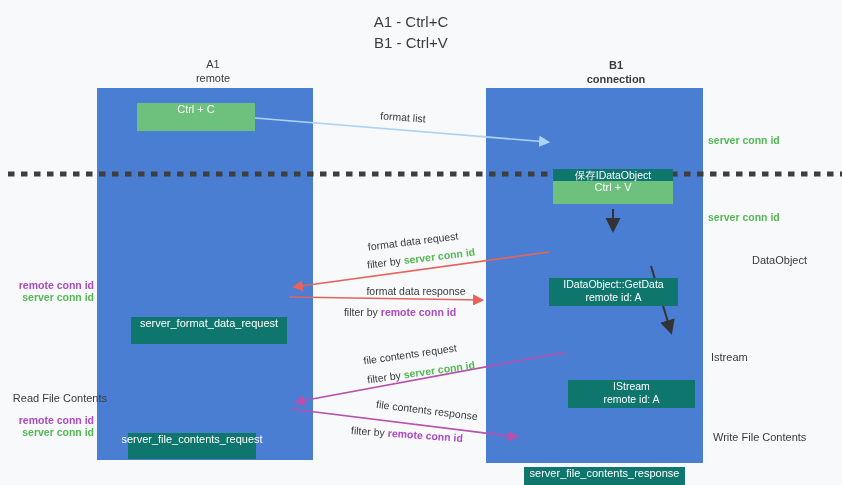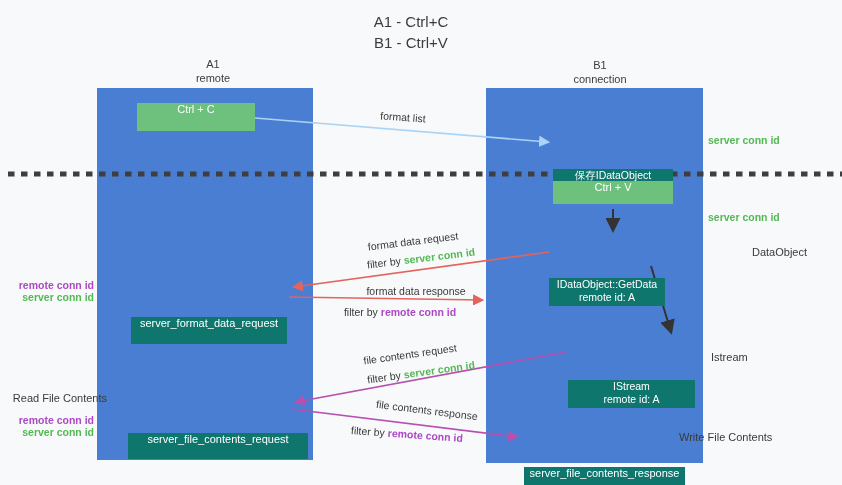--- a/index.html
+++ b/index.html
@@ -38,21 +38,21 @@
 
   <div class="title-block" style="left:411px; top:11px; transform:translateX(-50%);">
     <div>A1 - Ctrl+C</div>
     <div>B1 - Ctrl+V</div>
   </div>
 
   <div class="lane-header" style="left:213px; top:57px;">
     <div>A1</div>
     <div>remote</div>
   </div>
-  <div class="lane-header" style="left:600px; top:58px;">
+  <div class="lane-header" style="left:616px; top:58px;font-weight:bold;">
     <div>B1</div>
     <div>connection</div>
   </div>
 
   <div class="lane" style="left:97px; top:88px; width:216px; height:372px;"></div>
   <div class="lane" style="left:486px; top:88px; width:217px; height:375px;"></div>
 
   <svg class="svg-layer" width="842" height="485" viewBox="0 0 842 485">
     <defs>
       <marker id="arr-blue" viewBox="0 0 10 10" refX="8" refY="5" markerWidth="7" markerHeight="7" orient="auto">
@@ -77,32 +77,32 @@
     <line x1="566" y1="352" x2="296" y2="402" stroke="#b750ae" stroke-width="1.6" marker-end="url(#arr-mag)"></line>
     <line x1="291" y1="409" x2="517" y2="437" stroke="#b750ae" stroke-width="1.6" marker-end="url(#arr-mag)"></line>
   </svg>
 
   <div class="node green" style="left:137px; top:103px; width:118px; height:28px;">
     <div>Ctrl + C</div>
   </div>
   <div class="node orange" style="left:131px; top:276px; width:156px; height:27px;">
     <div>server_format_data_request</div>
   </div>
-  <div class="node orange" style="left:128px; top:392px; width:180px; height:26px;">
+  <div class="node orange" style="left:128px; top:392px; width:128px; height:26px;">
     <div>server_file_contents_request</div>
   </div>
 
   <div class="node orange" style="left:553px; top:128px; width:120px; height:30px;">
     <div class="l2">保存IDataObject</div>
     <div class="l2">remote id: A</div>
   </div>
   <div class="node green" style="left:553px; top:181px; width:120px; height:23px;">
     <div>Ctrl + V</div>
   </div>
-  <div class="node orange" style="left:549px; top:237px; width:116px; height:28px;">
+  <div class="node orange" style="left:549px; top:237px; width:129px; height:28px;">
     <div class="l2">IDataObject::GetData</div>
     <div class="l2">remote id: A</div>
   </div>
   <div class="node orange" style="left:568px; top:339px; width:127px; height:28px;">
     <div class="l2">IStream</div>
     <div class="l2">remote id: A</div>
   </div>
   <div class="node orange" style="left:524px; top:426px; width:161px; height:27px;">
     <div>server_file_contents_response</div>
   </div>
@@ -134,27 +134,27 @@
   <div class="elabel" style="left:407px; top:434px; transform:translate(-50%,-50%) rotate(4deg);">
     <span>filter by</span><span class="purple-text gap">remote conn id</span>
   </div>
 
   <div class="side-label green-text" style="left:708px; top:134px; font-size:10.5px;">
     <span>server conn id</span>
   </div>
   <div class="side-label green-text" style="left:708px; top:211px; font-size:10.5px;">
     <span>server conn id</span>
   </div>
-  <div class="side-label" style="left:712px; top:246px;padding-left:40px;">
+  <div class="side-label" style="left:712px; top:254px;padding-left:40px;">
     <span>DataObject</span>
   </div>
   <div class="side-label" style="left:711px; top:351px;">
     <span>Istream</span>
   </div>
-  <div class="side-label" style="left:679px; top:431px;">
+  <div class="side-label" style="left:713px; top:431px;">
     <span>Write File Contents</span>
   </div>
 
   <div class="side-label right-align" style="left:0px; top:279px; width:94px;">
     <div class="purple-text">remote conn id</div>
     <div class="green-text">server conn id</div>
   </div>
   <div class="side-label" style="left:0px; top:392px; width:107px; text-align:right;">
     <span>Read File Contents</span>
   </div>

